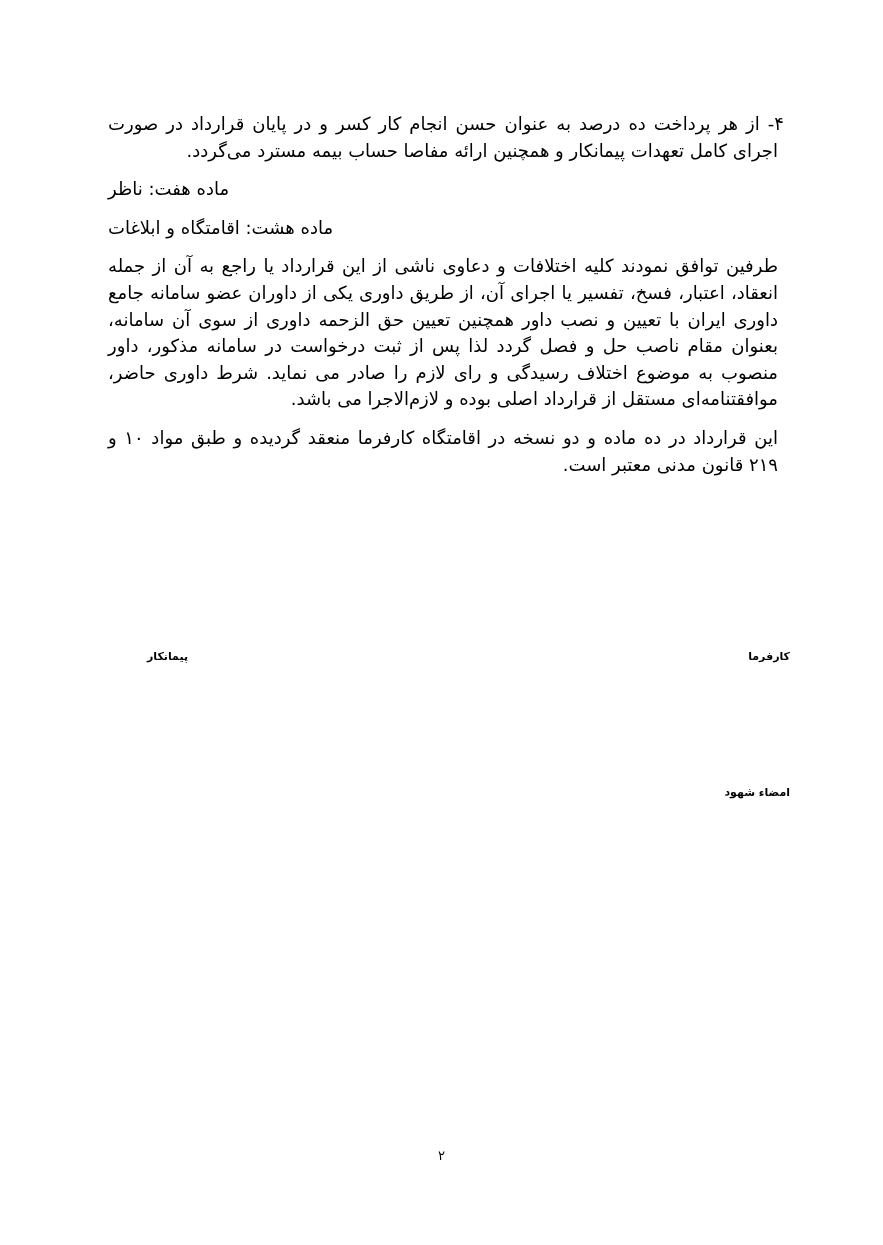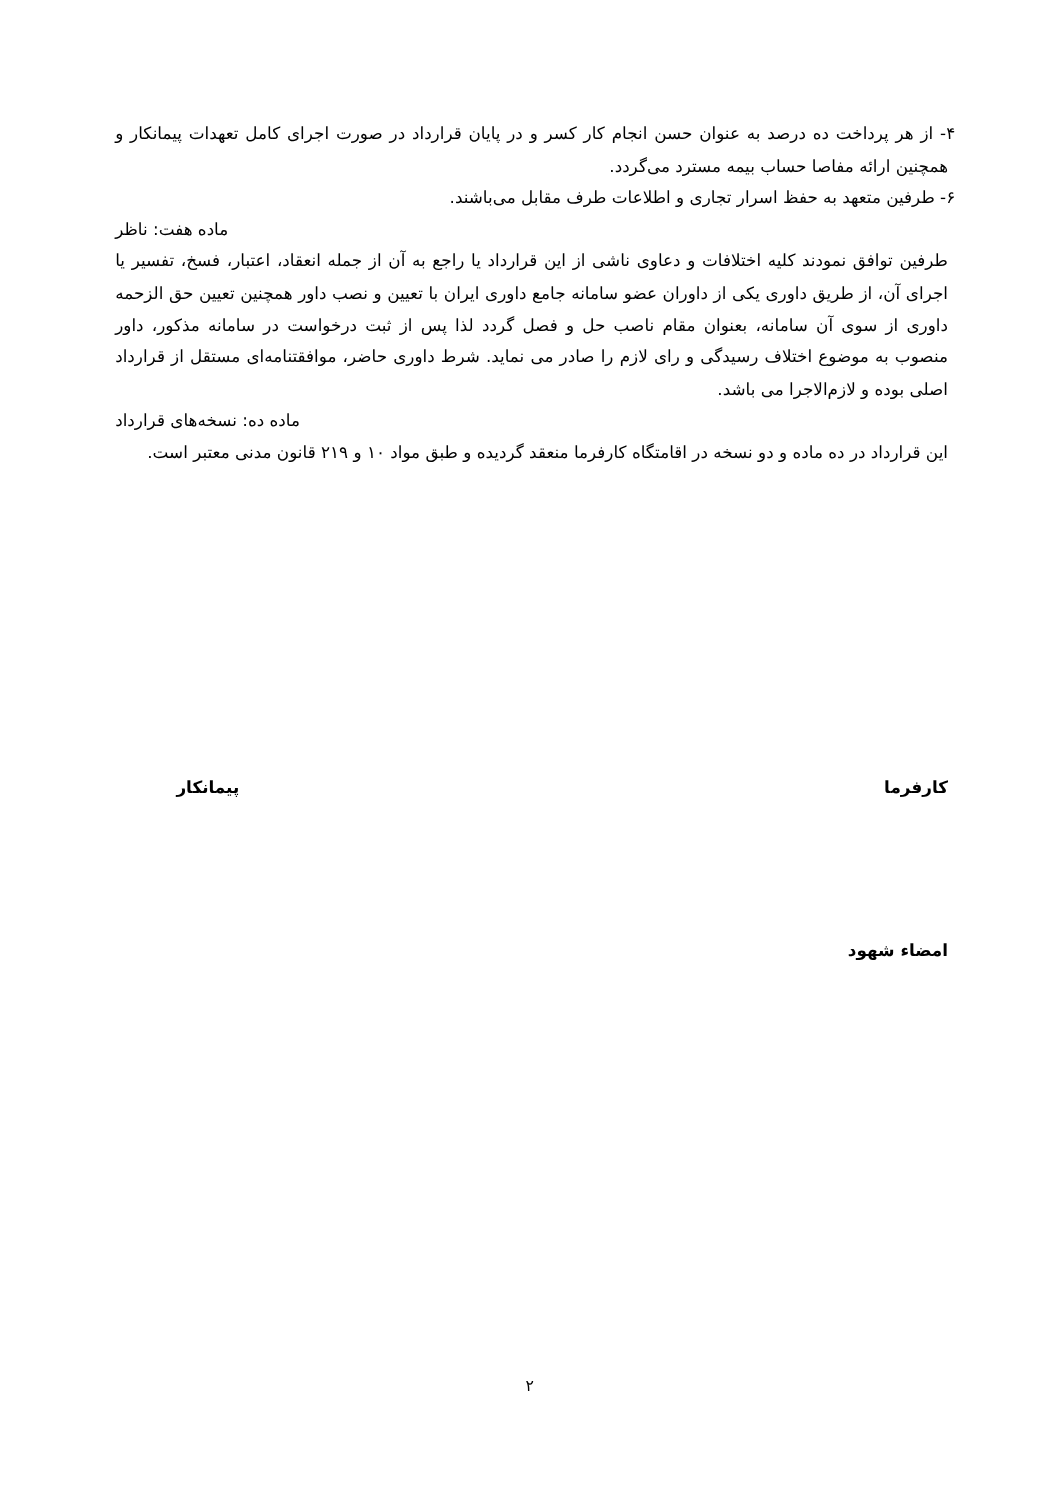--- a/index.html
+++ b/index.html
@@ -17,23 +17,23 @@
     direction: rtl;
     overflow: hidden;
   }
   .content {
     position: absolute;
     top: 99px;
     right: 93px;
     left: 96px;
   }
   .content p, .content h3 {
-    margin: 0;
+    margin: 12px;
     padding: 0;
-    font-size: 14px;
+    font-size: 18px;
     line-height: 26.6px;
     font-weight: normal;
     text-align: justify;
     text-align-last: auto;
   }
   .clause {
     padding-right: 14px;
     text-indent: -6px;
   }
   h3.article-heading {
@@ -45,21 +45,21 @@
     top: 644px;
     right: 93px;
     left: 96px;
     display: flex;
     justify-content: space-between;
     align-items: flex-start;
     padding-left: 51px;
     box-sizing: border-box;
   }
   .sig-label {
-    font-size: 14px;
+    font-size: 11px;
     font-weight: bold;
     line-height: 26px;
   }
   .witness-row {
     position: absolute;
     top: 780px;
     right: 93px;
     left: 96px;
     text-align: right;
   }
@@ -74,28 +74,27 @@
   }
 </style>
 </head>
 <body>
 
 <div class="page">
 
   <div class="content">
 
     <p class="clause">۴- از هر پرداخت ده درصد به عنوان حسن انجام کار کسر و در پایان قرارداد در صورت اجرای کامل تعهدات پیمانکار و همچنین ارائه مفاصا حساب بیمه مسترد می‌گردد.</p>
-    <p class="clause">۶- طرفین متعهد به حفظ اسرار تجاری و اطلاعات طرف مقابل می‌باشند.</p>
 
     <h3 class="article-heading">ماده هفت: ناظر</h3>
 
+    <h3 class="article-heading">ماده هشت: اقامتگاه و ابلاغات</h3>
 
     <p>طرفین توافق نمودند کلیه اختلافات و دعاوی ناشی از این قرارداد یا راجع به آن از جمله انعقاد، اعتبار، فسخ، تفسیر یا اجرای آن، از طریق داوری یکی از داوران عضو سامانه جامع داوری ایران با تعیین و نصب داور همچنین تعیین حق الزحمه داوری از سوی آن سامانه، بعنوان مقام ناصب حل و فصل گردد لذا پس از ثبت درخواست در سامانه مذکور، داور منصوب به موضوع اختلاف رسیدگی و رای لازم را صادر می نماید. شرط داوری حاضر، موافقتنامه‌ای مستقل از قرارداد اصلی بوده و لازم‌الاجرا می باشد.</p>
 
-    <h3 class="article-heading">ماده ده: نسخه‌های قرارداد</h3>
     <p>این قرارداد در ده ماده و دو نسخه در اقامتگاه کارفرما منعقد گردیده و طبق مواد ۱۰ و ۲۱۹ قانون مدنی معتبر است.</p>
 
   </div>
 
   <div class="sig-row">
     <span class="sig-label">کارفرما</span>
     <span class="sig-label">پیمانکار</span>
   </div>
 
   <div class="witness-row">

